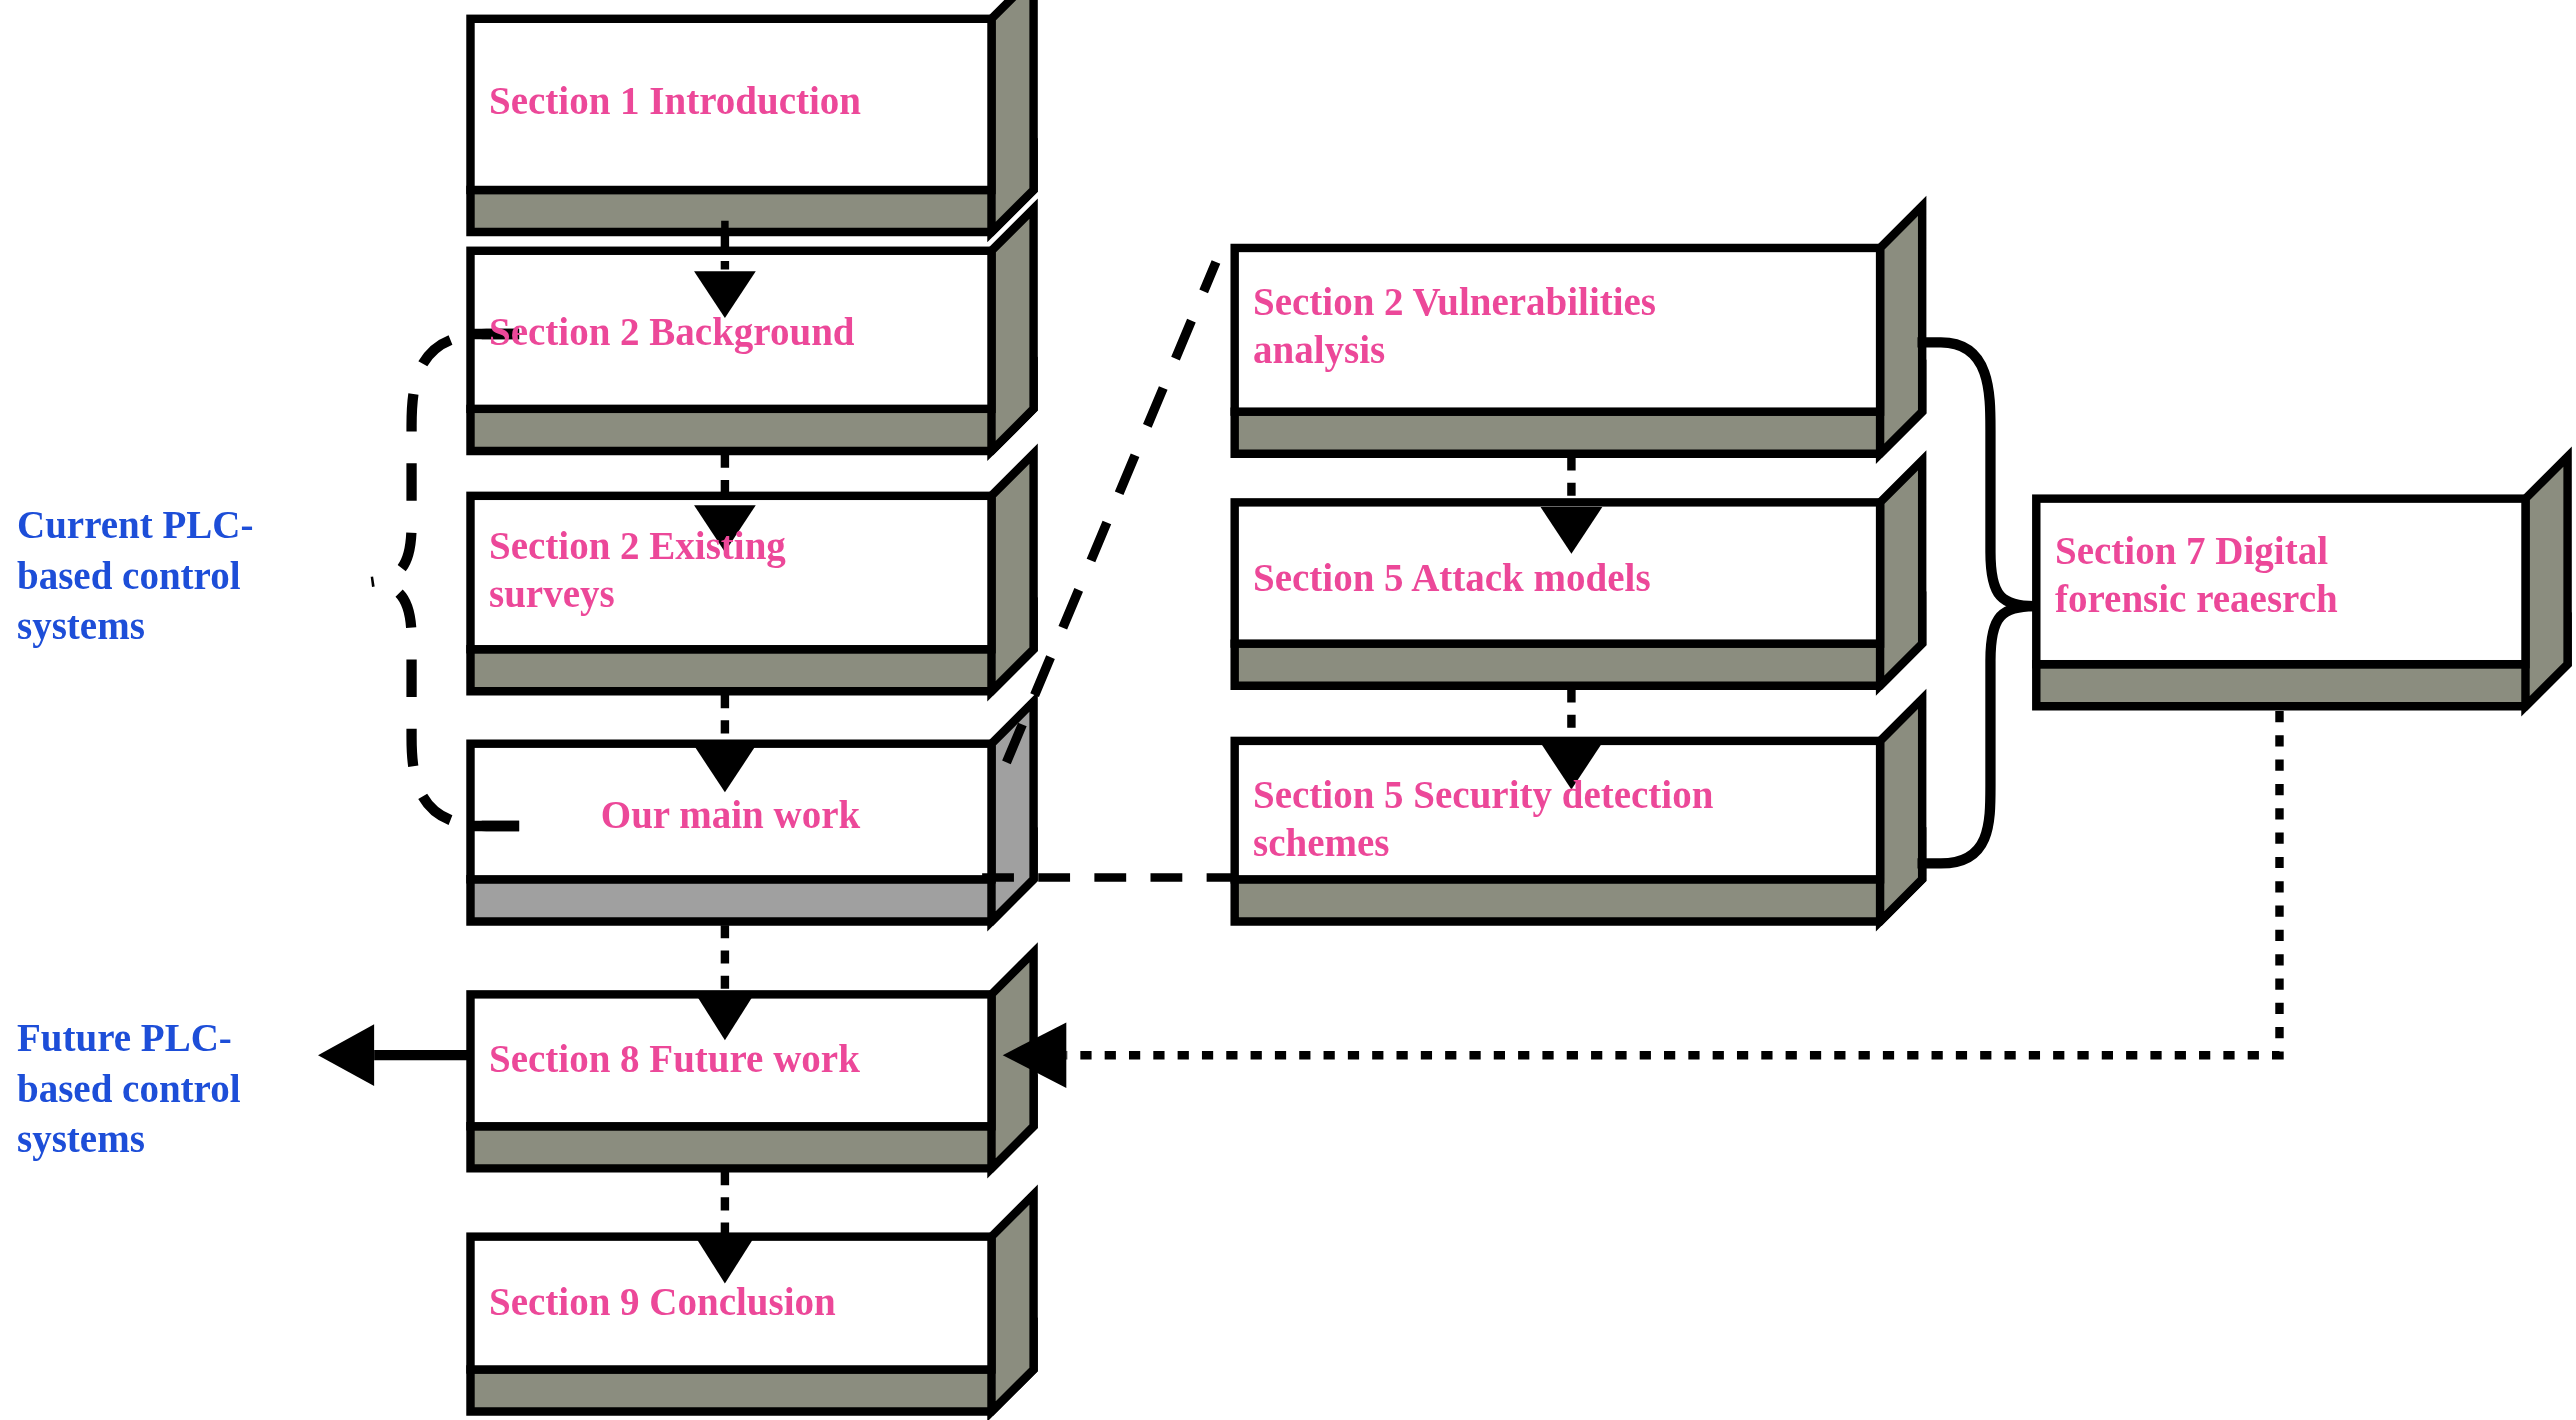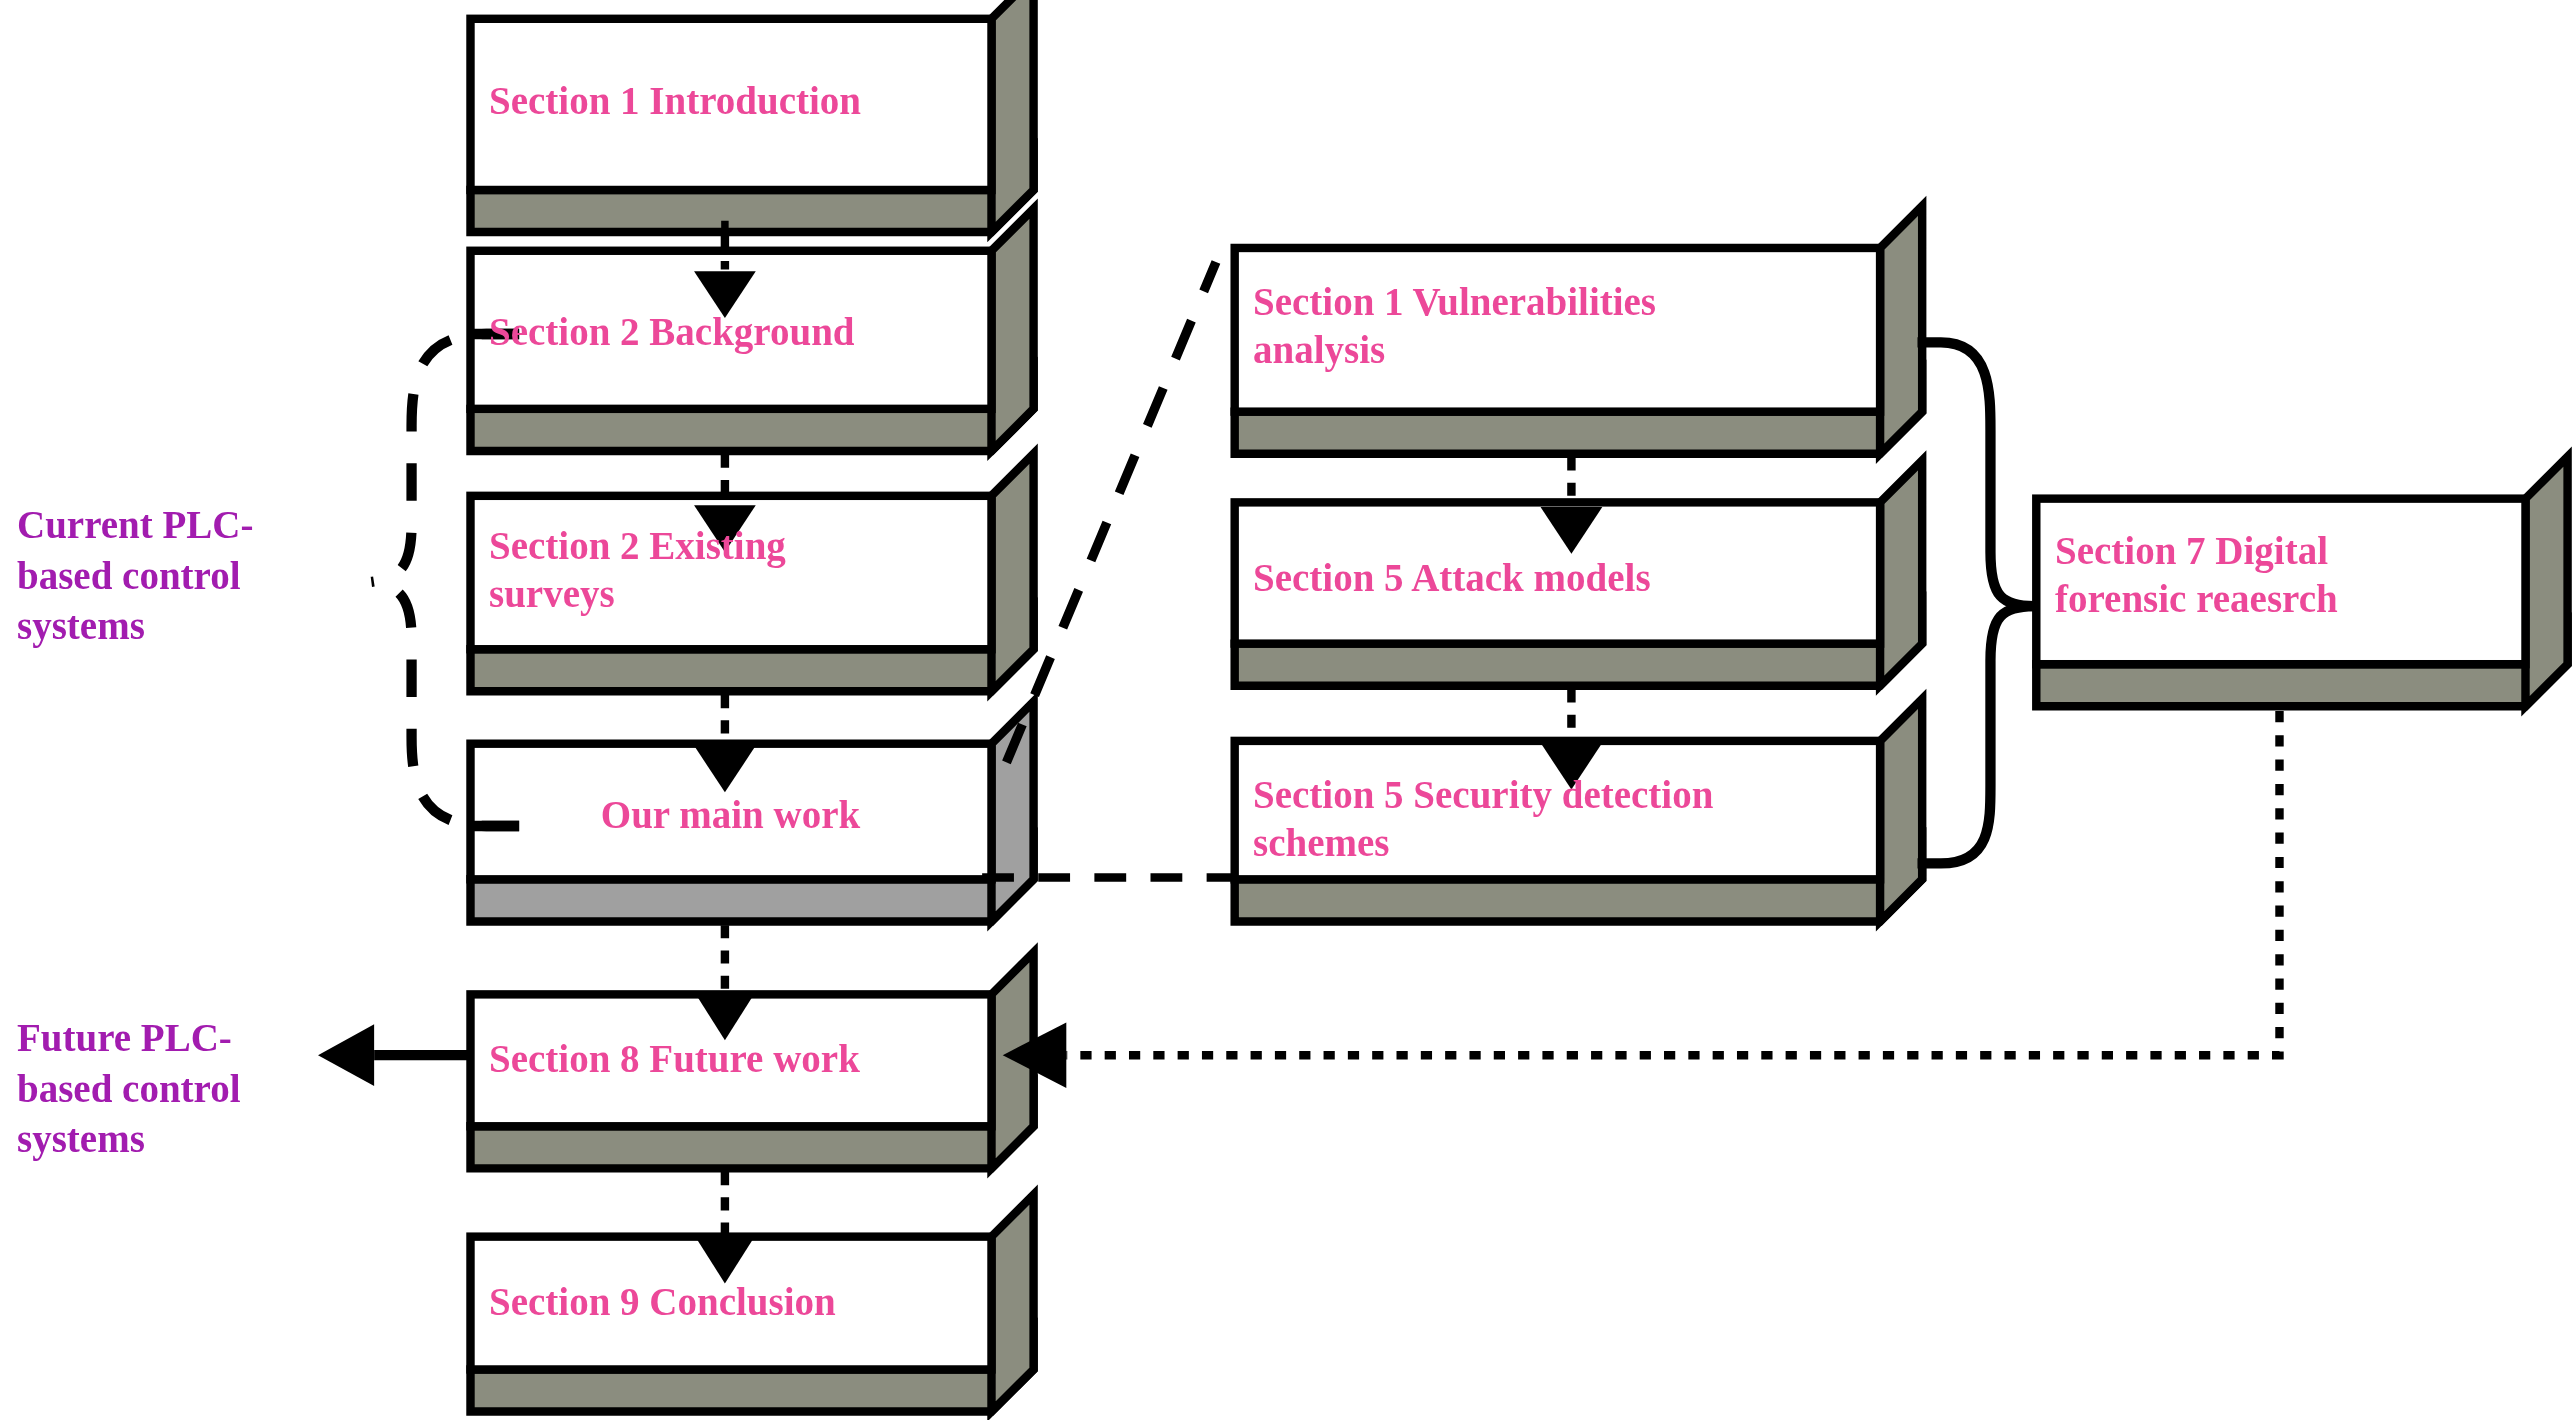--- a/index.html
+++ b/index.html
@@ -68,21 +68,21 @@
   }
   .box-label.left   { text-align: left; }
   .box-label.center { text-align: center; }
 
   .side-label {
     position: absolute;
     font-family: "Liberation Serif", "DejaVu Serif", serif;
     font-weight: bold;
     font-size: 39px;
     line-height: 1.30;
-    color: #a21caf;
+    color: #1d4ed8;
     white-space: pre-line;
     text-align: left;
     pointer-events: none;
   }
 </style>
 </head>
 <body>
 
 <div id="stage">
 
@@ -248,21 +248,21 @@
 
   <div class="box-label left" style="left:489px; top:522px; width:486px;">Section 2 Existing
 surveys</div>
 
   <div class="box-label center" style="left:470px; top:791px; width:521px;">Our main work</div>
 
   <div class="box-label left" style="left:489px; top:1035px; width:486px;">Section 8 Future work</div>
 
   <div class="box-label left" style="left:489px; top:1278px; width:486px;">Section 9 Conclusion</div>
 
-  <div class="box-label left" style="left:1253px; top:278px; width:617px;">Section 1 Vulnerabilities
+  <div class="box-label left" style="left:1253px; top:278px; width:617px;">Section 2 Vulnerabilities
 analysis</div>
 
   <div class="box-label left" style="left:1253px; top:554px; width:617px;">Section 5 Attack models</div>
 
   <div class="box-label left" style="left:1253px; top:771px; width:617px;">Section 5 Security detection
 schemes</div>
 
   <div class="box-label left" style="left:2055px; top:527px; width:468px;">Section 7 Digital
 forensic reaesrch</div>
 

